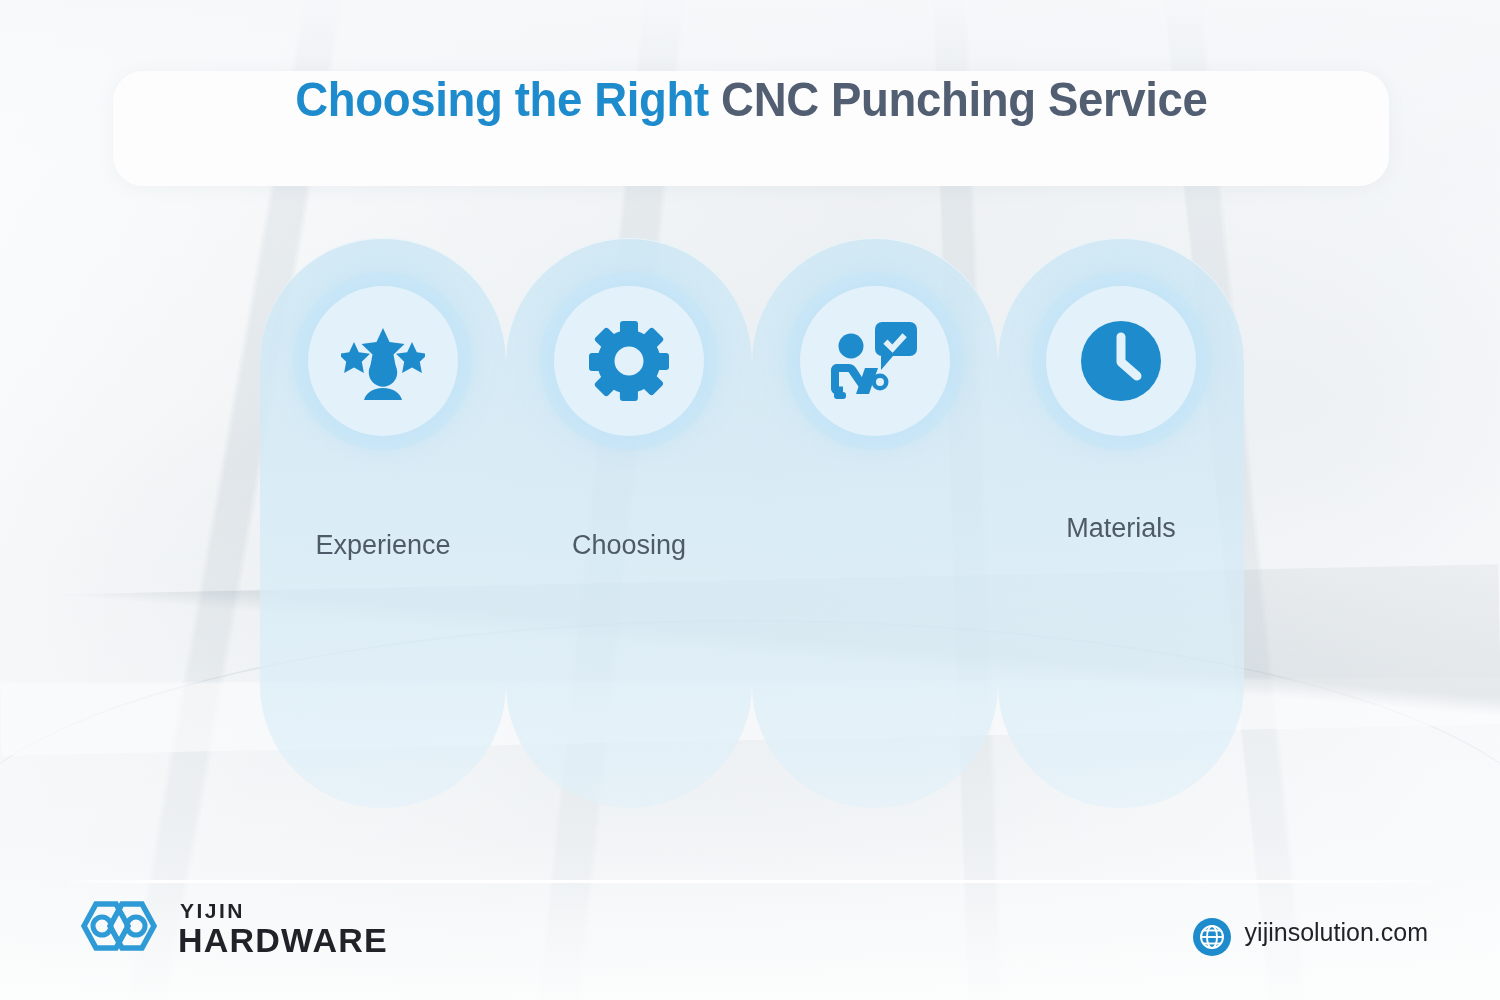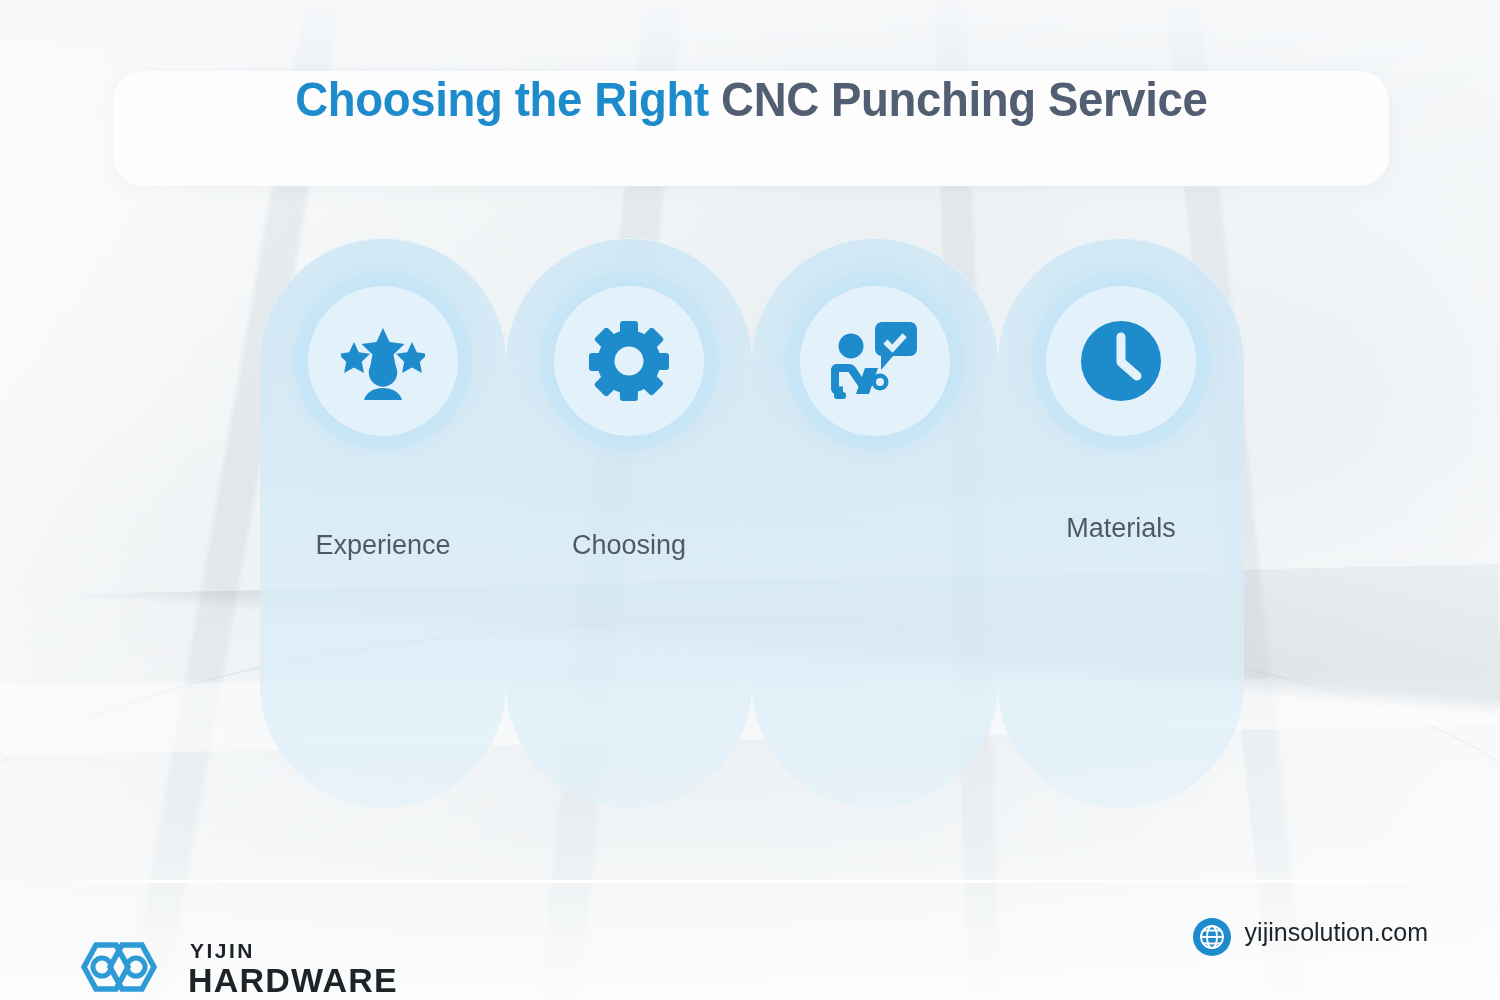--- a/index.html
+++ b/index.html
@@ -96,21 +96,21 @@
   }
   .card-label.two-line { margin-top:75px; }
 
   
   #footer-divider {
     position:absolute; left:70px; top:880px; width:1360px; height:3px;
     background:linear-gradient(90deg, rgba(255,255,255,0.25), #ffffff 6%, #ffffff 94%, rgba(255,255,255,0.3));
   }
   #footer-left {
     position:absolute; left:72px; top:900px;
-    display:flex; align-items:center; gap:24px;margin-top:40px;
+    display:flex; gap:14px;
   }
   #logo-text { line-height:1.0; }
   #logo-yijin {
     font-size:21px; font-weight:bold; color:#1f2328; letter-spacing:2.5px;
     text-align:left; padding-left:2px;
   }
   #logo-hardware {
     font-size:34px; font-weight:bold; color:#1f2328; letter-spacing:1.2px;
     margin-top:2px;
   }

